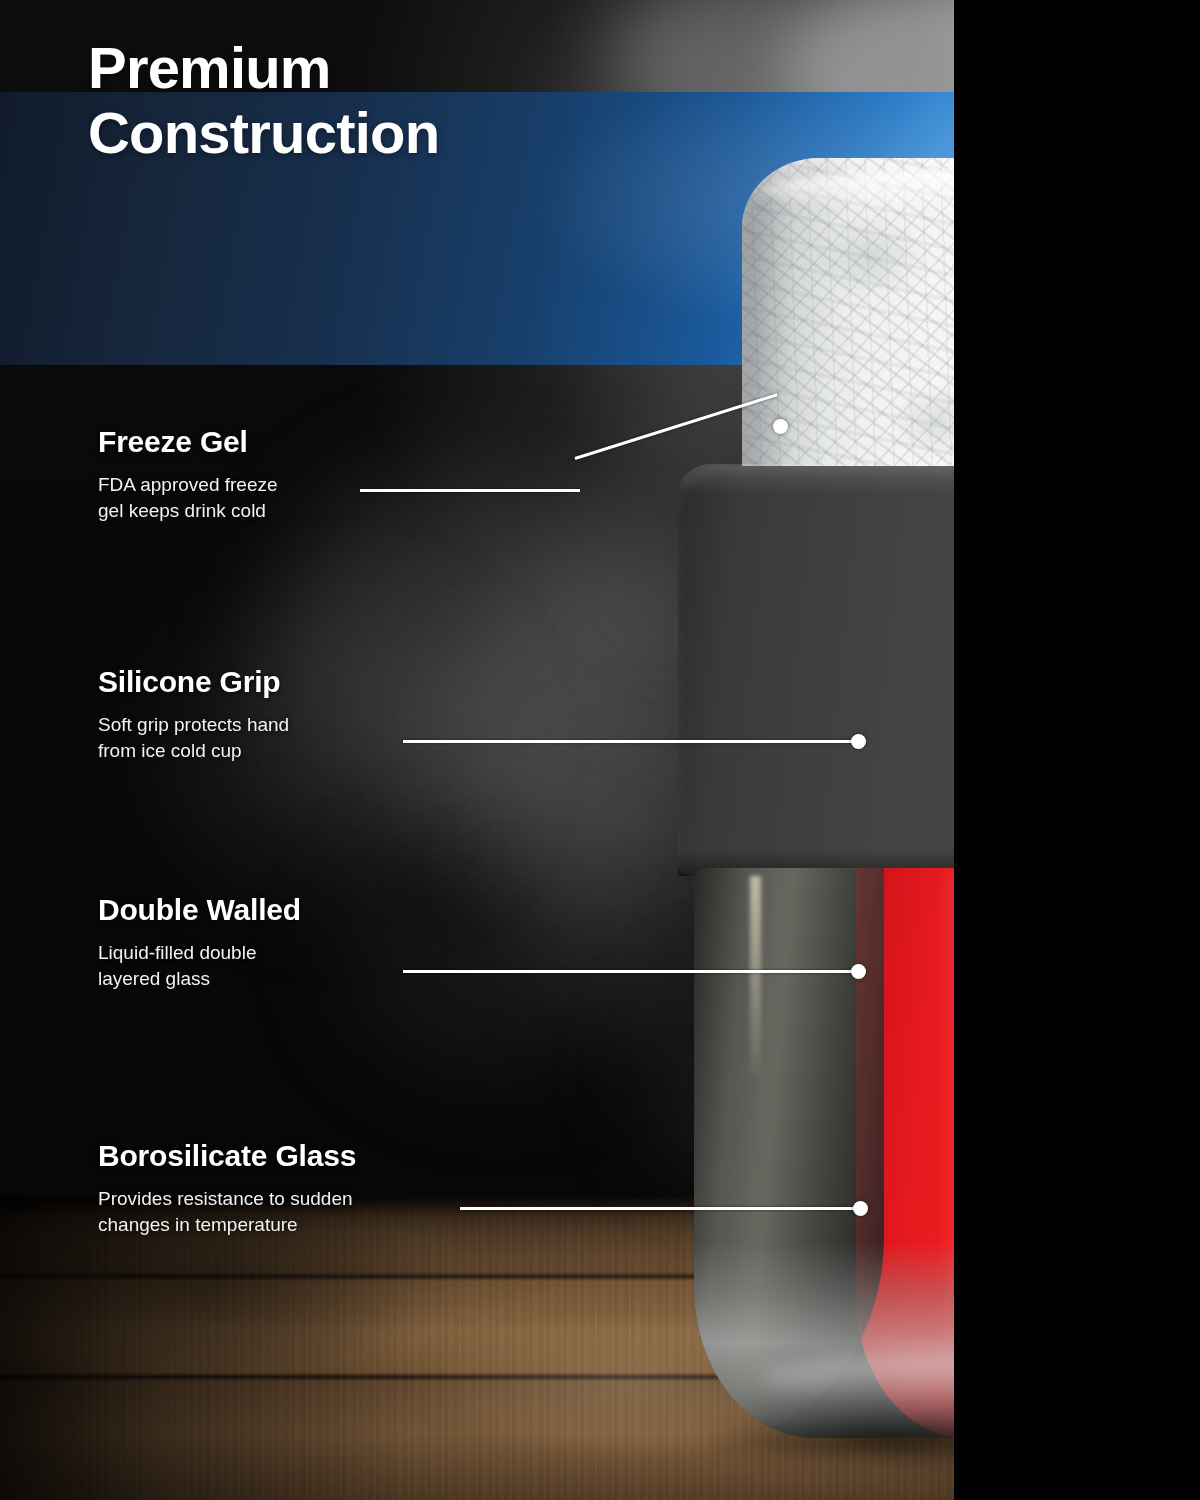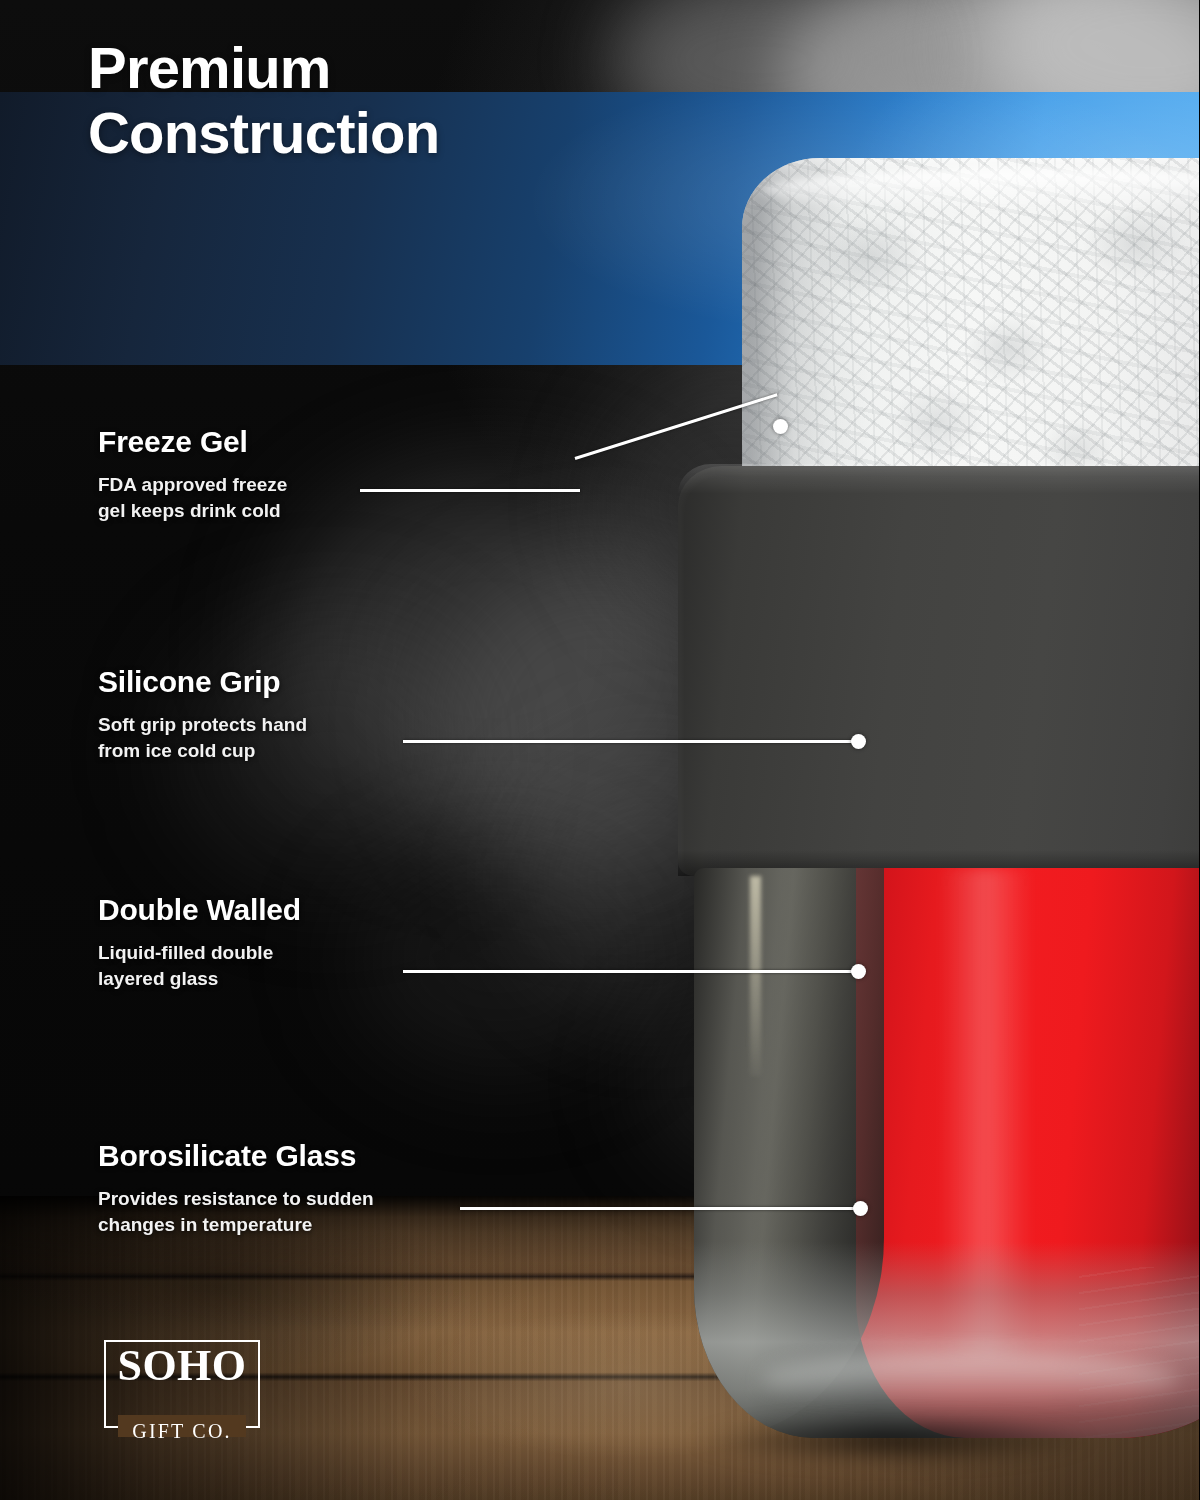--- a/index.html
+++ b/index.html
@@ -5,21 +5,21 @@
   * { margin:0; padding:0; box-sizing:border-box; }
   html, body {
     width:1200px; height:1500px;
     background:#000;
     font-family:"Liberation Sans", sans-serif;
     overflow:hidden;
   }
 
   #stage {
     position:relative;
-    width:1199px; height:1500px;
+    width:954px; height:1500px;
     background:#000;
     overflow:hidden;
   }
 
   
 
   .bg-base {
     position:absolute; inset:0;
     background:
       radial-gradient(ellipse 60% 45% at 78% 14%, rgba(150,150,150,0.55) 0%, rgba(90,90,90,0.22) 45%, rgba(0,0,0,0) 72%),
@@ -262,21 +262,21 @@
     font-size:30px;
     font-weight:700;
     letter-spacing:-0.2px;
     text-shadow:0 1px 5px rgba(0,0,0,0.75);
     white-space:nowrap;
   }
   .callout-desc {
     margin-top:13px;
     color:#f2f2f2;
     font-size:19px;
-    font-weight:700;
+    font-weight:400;
     line-height:1.38;
     text-shadow:0 1px 5px rgba(0,0,0,0.80);
     white-space:pre-line;
   }
 
   
   .leader { position:absolute; pointer-events:none; }
   .leader-line {
     position:absolute;
     height:3px;
@@ -433,20 +433,14 @@
     <div class="callout-desc">Soft grip protects hand
 from ice cold cup</div>
   </div>
 
   <div class="callout" style="left:98px; top:1139px;">
     <div class="callout-title">Borosilicate Glass</div>
     <div class="callout-desc">Provides resistance to sudden
 changes in temperature</div>
   </div>
 
-  <div id="logo">
-    <div class="logo-frame"></div>
-    <div class="logo-soho">SOHO</div>
-    <div class="logo-mask"></div>
-    <div class="logo-gift">GIFT CO.</div>
-  </div>
 
 </div>
 
 </body></html>

